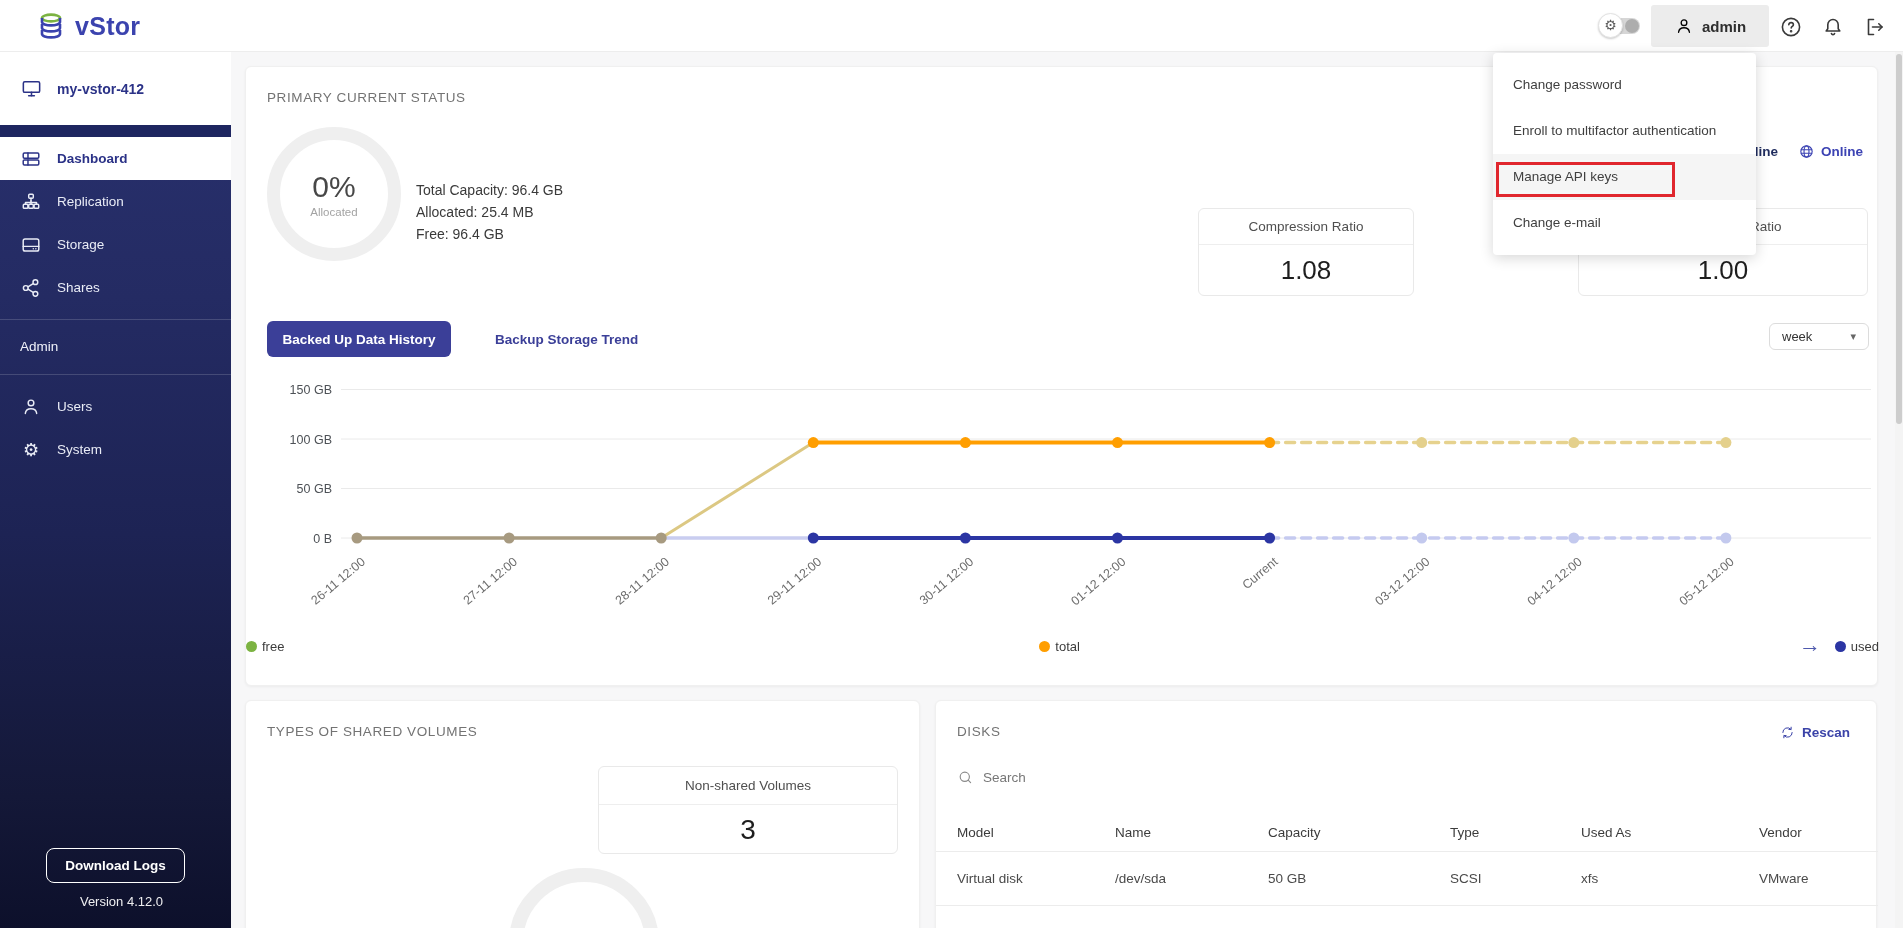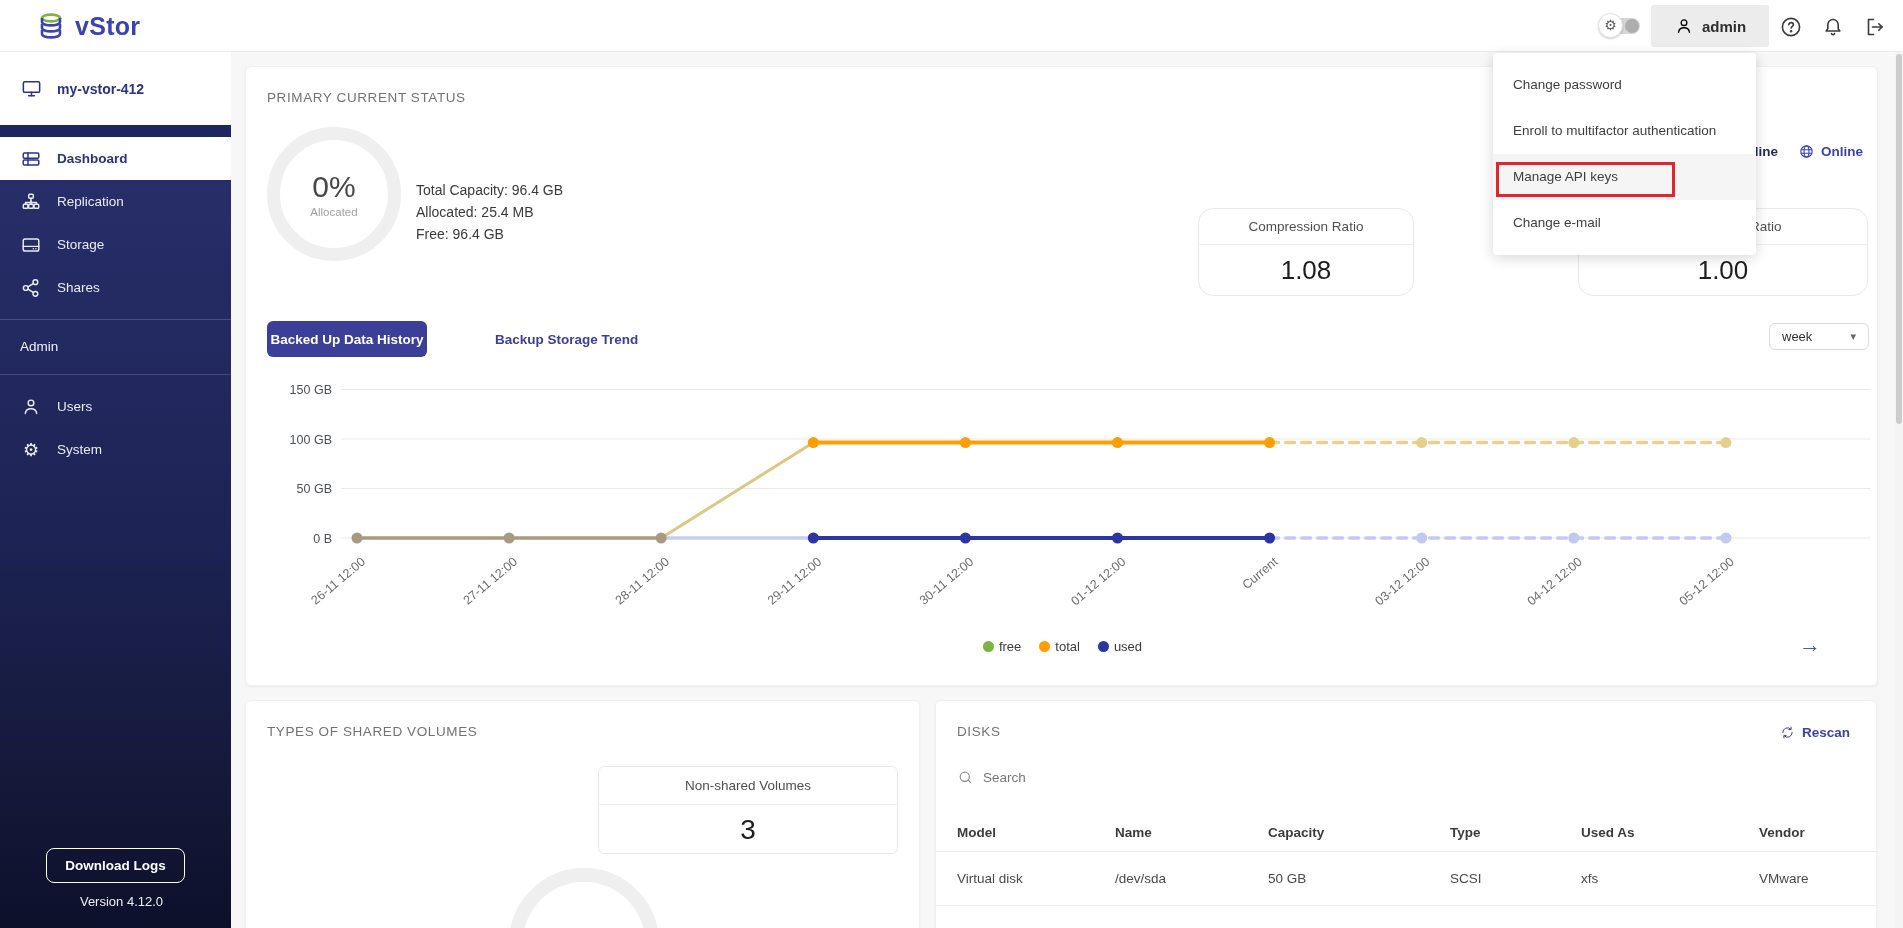--- a/index.html
+++ b/index.html
@@ -46,48 +46,48 @@
 
   .donut { position:absolute; left:21px; top:60px; width:134px; height:134px; border:13px solid #efefef; border-radius:50%; display:flex; flex-direction:column; align-items:center; justify-content:center; }
   .donut-pct { font-size:30px; color:#474747; }
   .donut-sub { font-size:11.5px; color:#a3a3a3; margin-top:2px; }
   .stats { position:absolute; left:170px; top:112px; font-size:14px; color:#3a3a3a; line-height:22px; }
 
   .badge-row { position:absolute; top:142px; height:18px; z-index:35; display:flex; align-items:center; gap:6px; }
   .badge-offline { right:125px; color:#1f2c5e; font-size:13.5px; font-weight:bold; }
   .badge-online { left:1798px; color:#3c43b3; font-size:13.5px; font-weight:bold; }
 
-  .ratio-card { position:absolute; border:1px solid #e9e9e9; border-radius:15px; background:#fff; }
+  .ratio-card { position:absolute; border:1px solid #e9e9e9; border-radius:6px; background:#fff; }
   .ratio-label { height:36px; line-height:36px; text-align:center; font-size:13.5px; color:#4f4f4f; border-bottom:1px solid #eee; }
   .ratio-value { height:51px; line-height:51px; text-align:center; font-size:26px; color:#1e1e1e; }
 
-  .tab-active { position:absolute; left:21px; top:254px; width:160px; height:36px; background:#3b3f98; border-radius:6px; color:#fff; font-size:13.5px; font-weight:bold; display:flex; align-items:center; justify-content:center; cursor:pointer; }
+  .tab-active { position:absolute; left:21px; top:254px; width:184px; height:36px; background:#3b3f98; border-radius:6px; color:#fff; font-size:13.5px; font-weight:bold; display:flex; align-items:center; justify-content:center; cursor:pointer; }
   .tab-inactive { position:absolute; left:233px; top:254px; height:36px; padding:0 16px; color:#3b3f98; font-size:13.5px; font-weight:bold; display:flex; align-items:center; cursor:pointer; }
   .range-select { position:absolute; left:1523px; top:256px; width:100px; height:27px; border:1px solid #dcdcdc; border-radius:6px; background:#fff; display:flex; align-items:center; justify-content:space-between; padding:0 12px; font-size:13px; color:#333; cursor:pointer; }
   .range-select .caret { color:#666; font-size:11px; }
 
   #chart-svg { position:absolute; left:0; top:310px; }
-  .legend { position:absolute; left:0; top:572px; width:1633px; display:flex; justify-content:center; gap:18px; }
+  .legend { position:absolute; left:0; top:572px; width:1633px; display:flex; justify-content:space-between; gap:18px; }
   .legend > div { display:flex; align-items:center; gap:5px; font-size:13px; color:#3c3c3c; cursor:pointer; }
   .legend .dot { width:11px; height:11px; border-radius:50%; }
   .chart-arrow { position:absolute; right:56px; top:565px; font-size:22px; color:#4e59ad; cursor:pointer; }
 
   .vol-card { left:245px; top:700px; width:675px; height:260px; }
   .mini-card { position:absolute; width:300px; height:88px; border:1px solid #e9e9e9; border-radius:6px; background:#fff; }
   .mini-label { height:38px; line-height:38px; text-align:center; font-size:13.5px; color:#4f4f4f; border-bottom:1px solid #eee; }
   .mini-value { height:49px; line-height:49px; text-align:center; font-size:28px; color:#1e1e1e; }
   .vol-donut { position:absolute; left:263px; top:167px; width:150px; height:150px; border:14px solid #efefef; border-radius:50%; text-align:center; }
 
   .disks-card { left:935px; top:700px; width:942px; height:260px; }
   .rescan { position:absolute; right:26px; top:24px; display:flex; align-items:center; gap:7px; color:#3b43a8; font-size:13.5px; font-weight:bold; cursor:pointer; }
   .search-row { position:absolute; left:21px; top:68px; display:flex; align-items:center; gap:9px; color:#777; font-size:13.5px; cursor:text; }
   .tbl { position:absolute; left:0; top:112px; width:942px; }
   .tbl-grid { display:grid; grid-template-columns:158px 153px 182px 131px 178px auto; padding:0 21px; }
   .tbl-head { height:38px; align-items:center; font-size:13.5px; color:#3c3c3c; font-weight:bold; }
-  .tbl-head > div { font-weight:700; }
+  .tbl-head > div { font-weight:400; }
   .tbl-row { height:55px; align-items:center; font-size:13.5px; color:#4a4a4a; border-top:1px solid #ececec; border-bottom:1px solid #ececec; cursor:pointer; }
 
   
   .scrollbar { position:absolute; right:0; top:52px; width:8px; height:876px; background:#f4f4f4; z-index:50; }
   .scroll-thumb { position:absolute; right:1px; top:2px; width:6px; height:370px; background:#cdcdcd; border-radius:3px; }
 
   svg.icon { stroke:currentColor; fill:none; stroke-width:1.6; stroke-linecap:round; stroke-linejoin:round; }
 </style>
 </head>
 <body>

